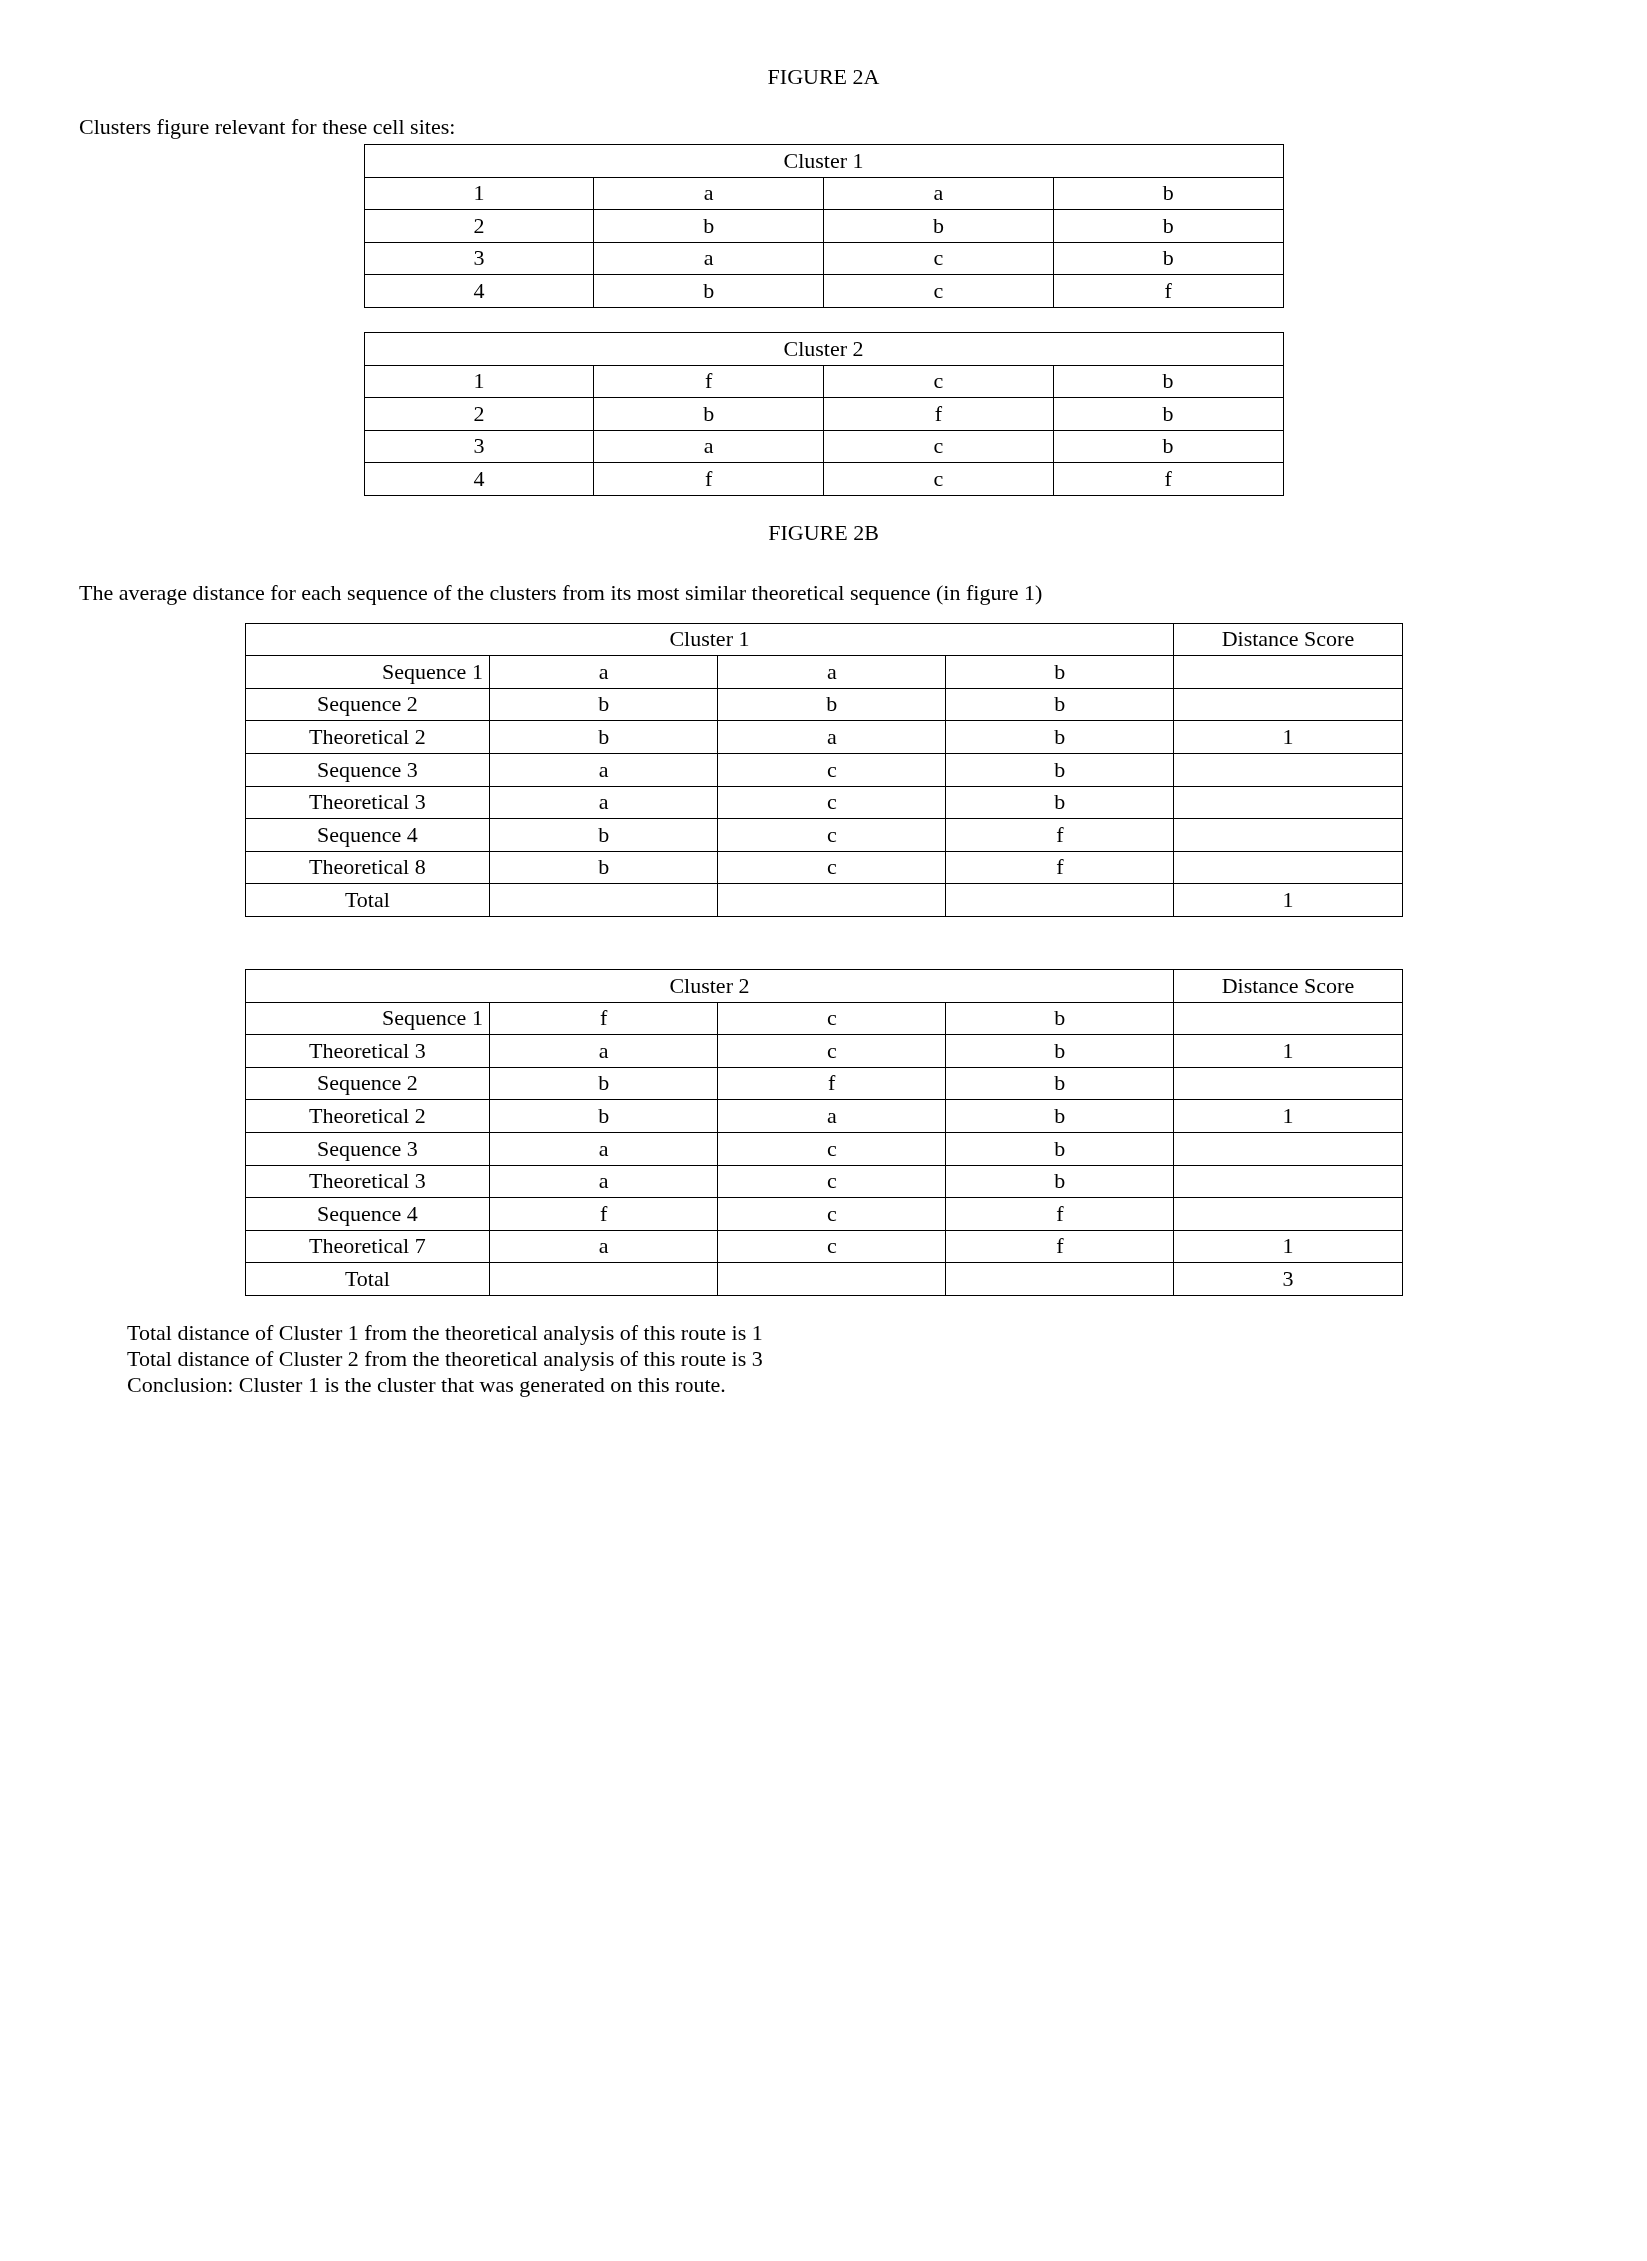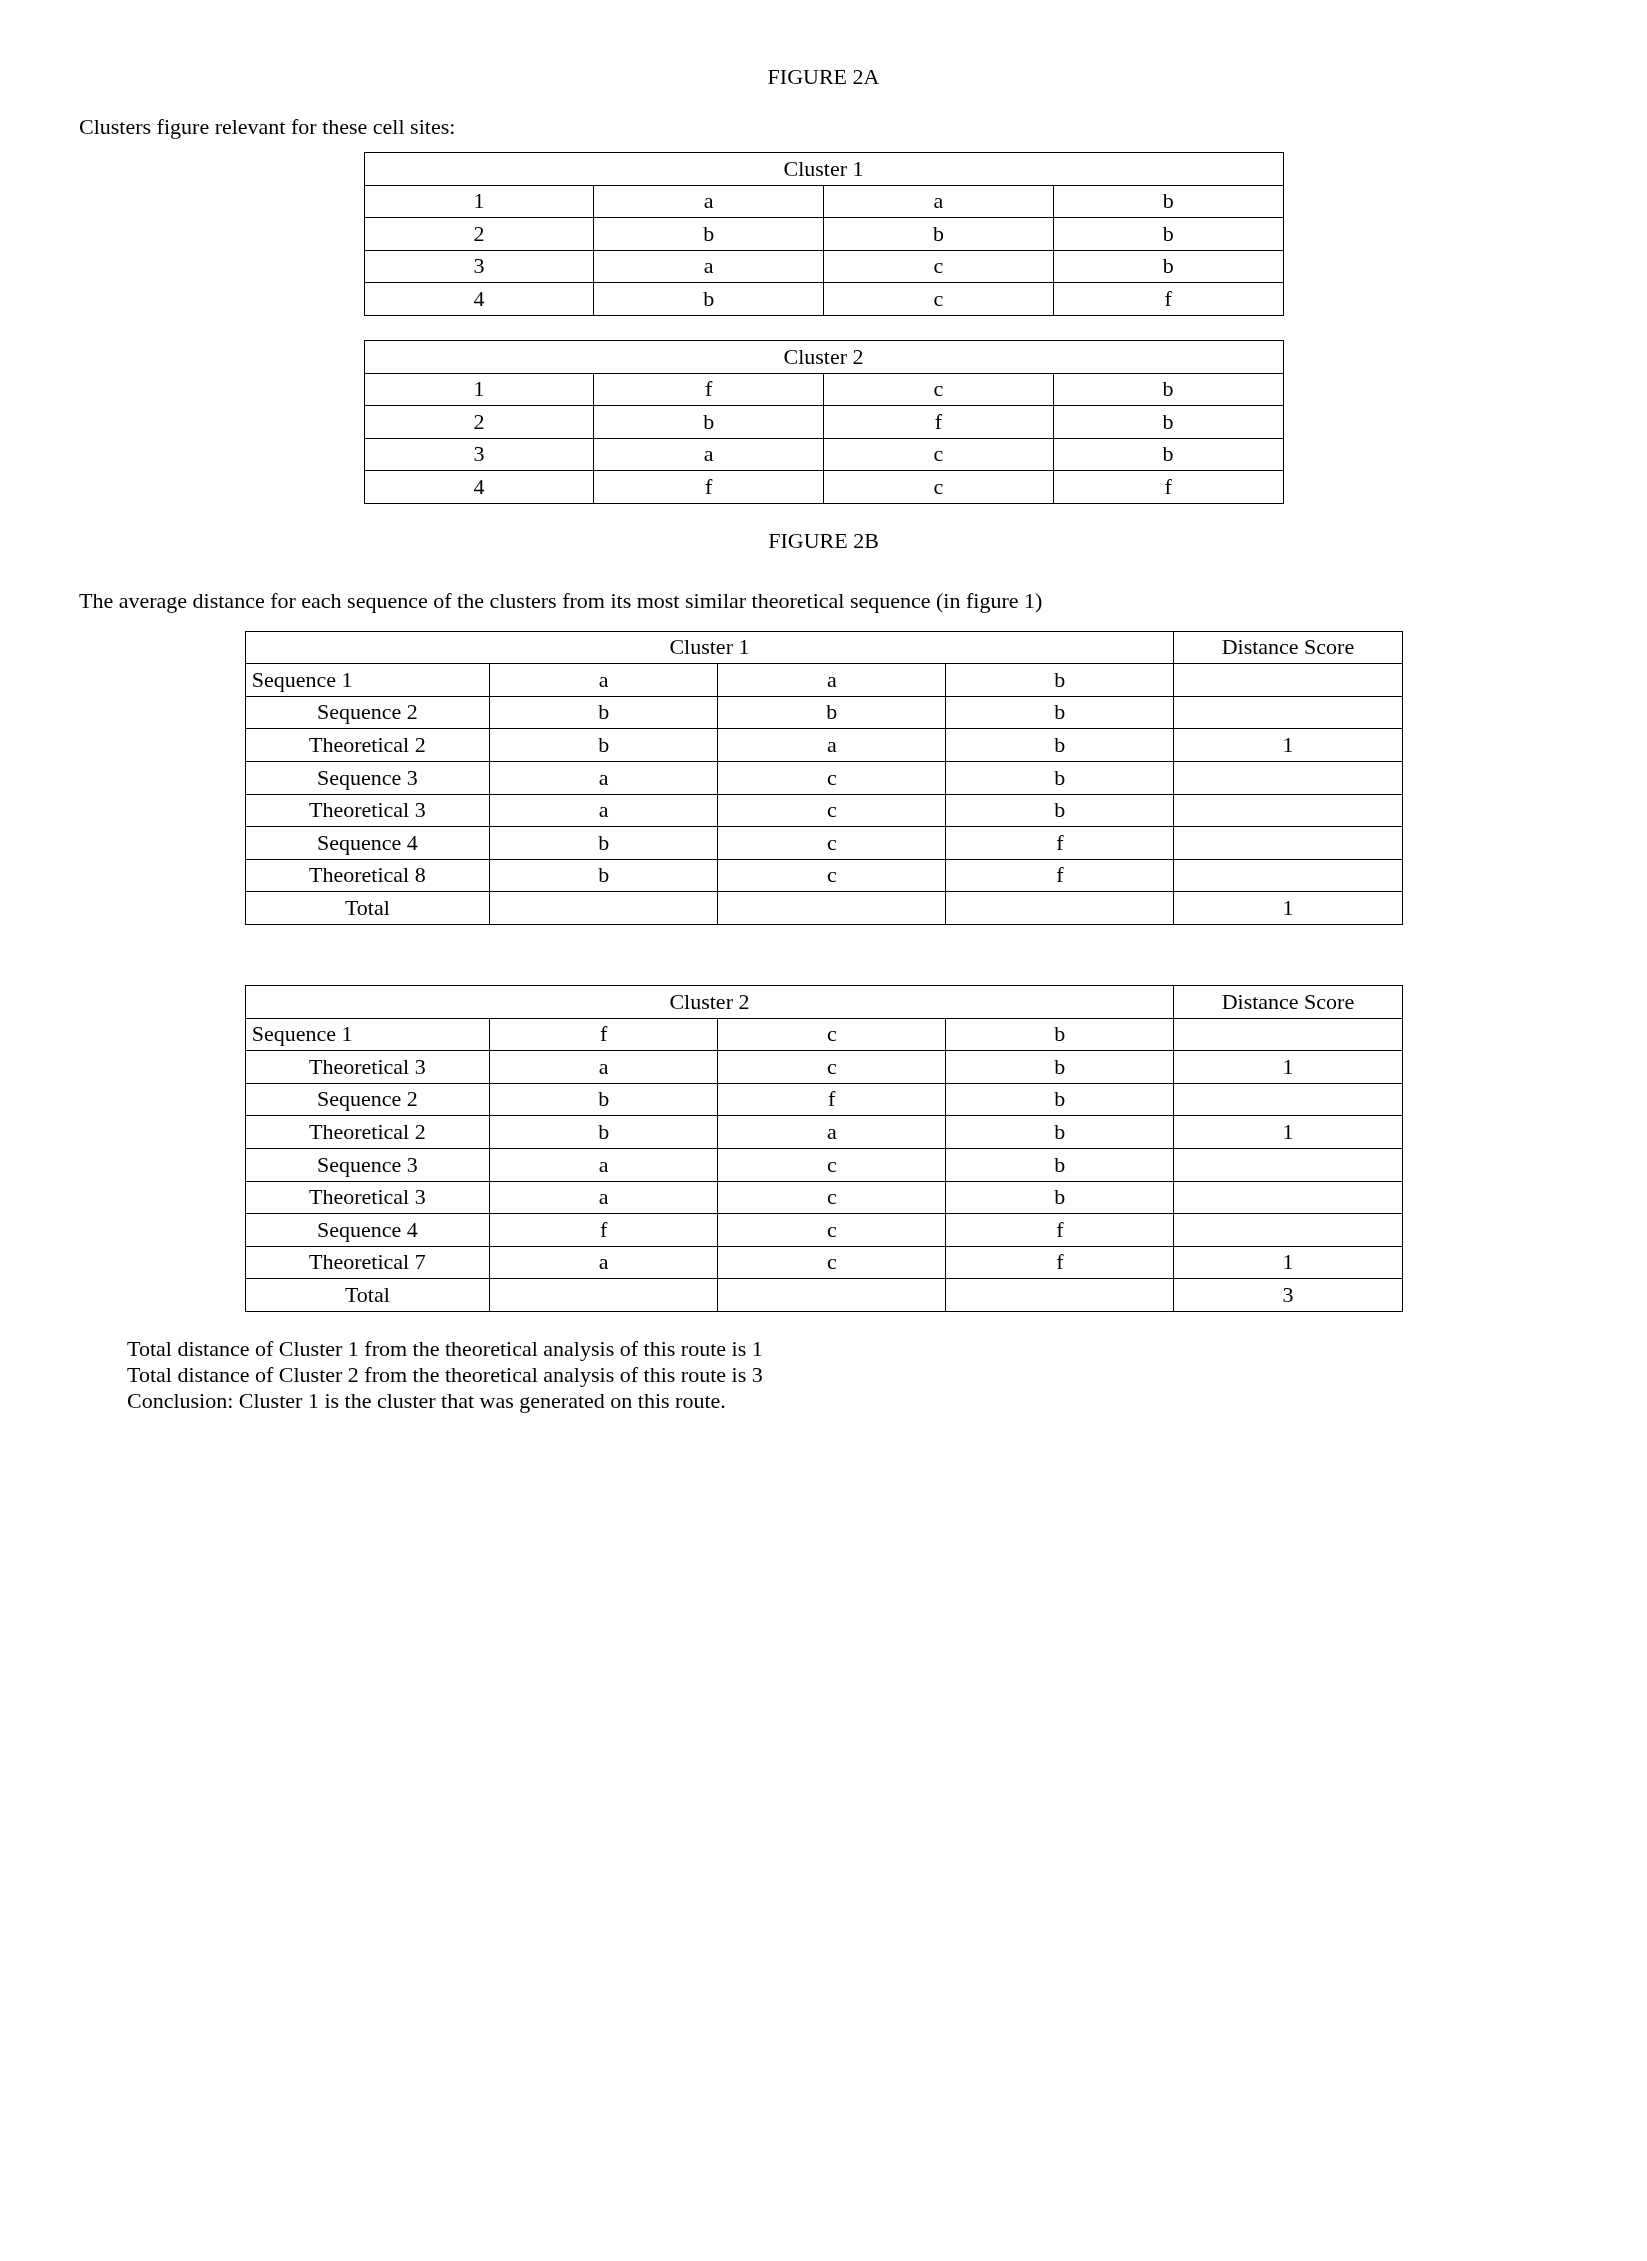--- a/index.html
+++ b/index.html
@@ -14,40 +14,40 @@
     }
     .fig-title {
       text-align: center;
       margin: 16px 0 24px 0;
     }
     .intro {
       margin: 16px 0 4px 0;
     }
     table {
       border-collapse: collapse;
-      margin: 12px auto 24px auto;
+      margin: 4px auto 24px auto;
     }
     table.narrow {
       width: 920px;
     }
     table.wide {
       width: 1158px;
     }
     td, th {
       border: 1.6px solid #000;
       text-align: center;
       padding: 0.8px 6.3px;
       font-weight: normal;
       height: 30px;
       line-height: 1.2;
     }
     .spanhead {
       border: 1.6px solid #000;
     }
-    .seq-col { width: 222px; text-align: left; font-family: Liberation Serif, serif; }
+    .seq-col { width: 222px; text-align: right; font-family: Liberation Serif, serif; }
     .val-col { width: 206px; }
     .score-col { width: 206px; }
     .n4c td:nth-child(1){width:230px;}
     .n4c td:nth-child(2){width:230px;}
     .n4c td:nth-child(3){width:230px;}
     .n4c td:nth-child(4){width:230px;}
     .footer-block{
       margin: 8px 0 13px 48px;
     }
     .para{

